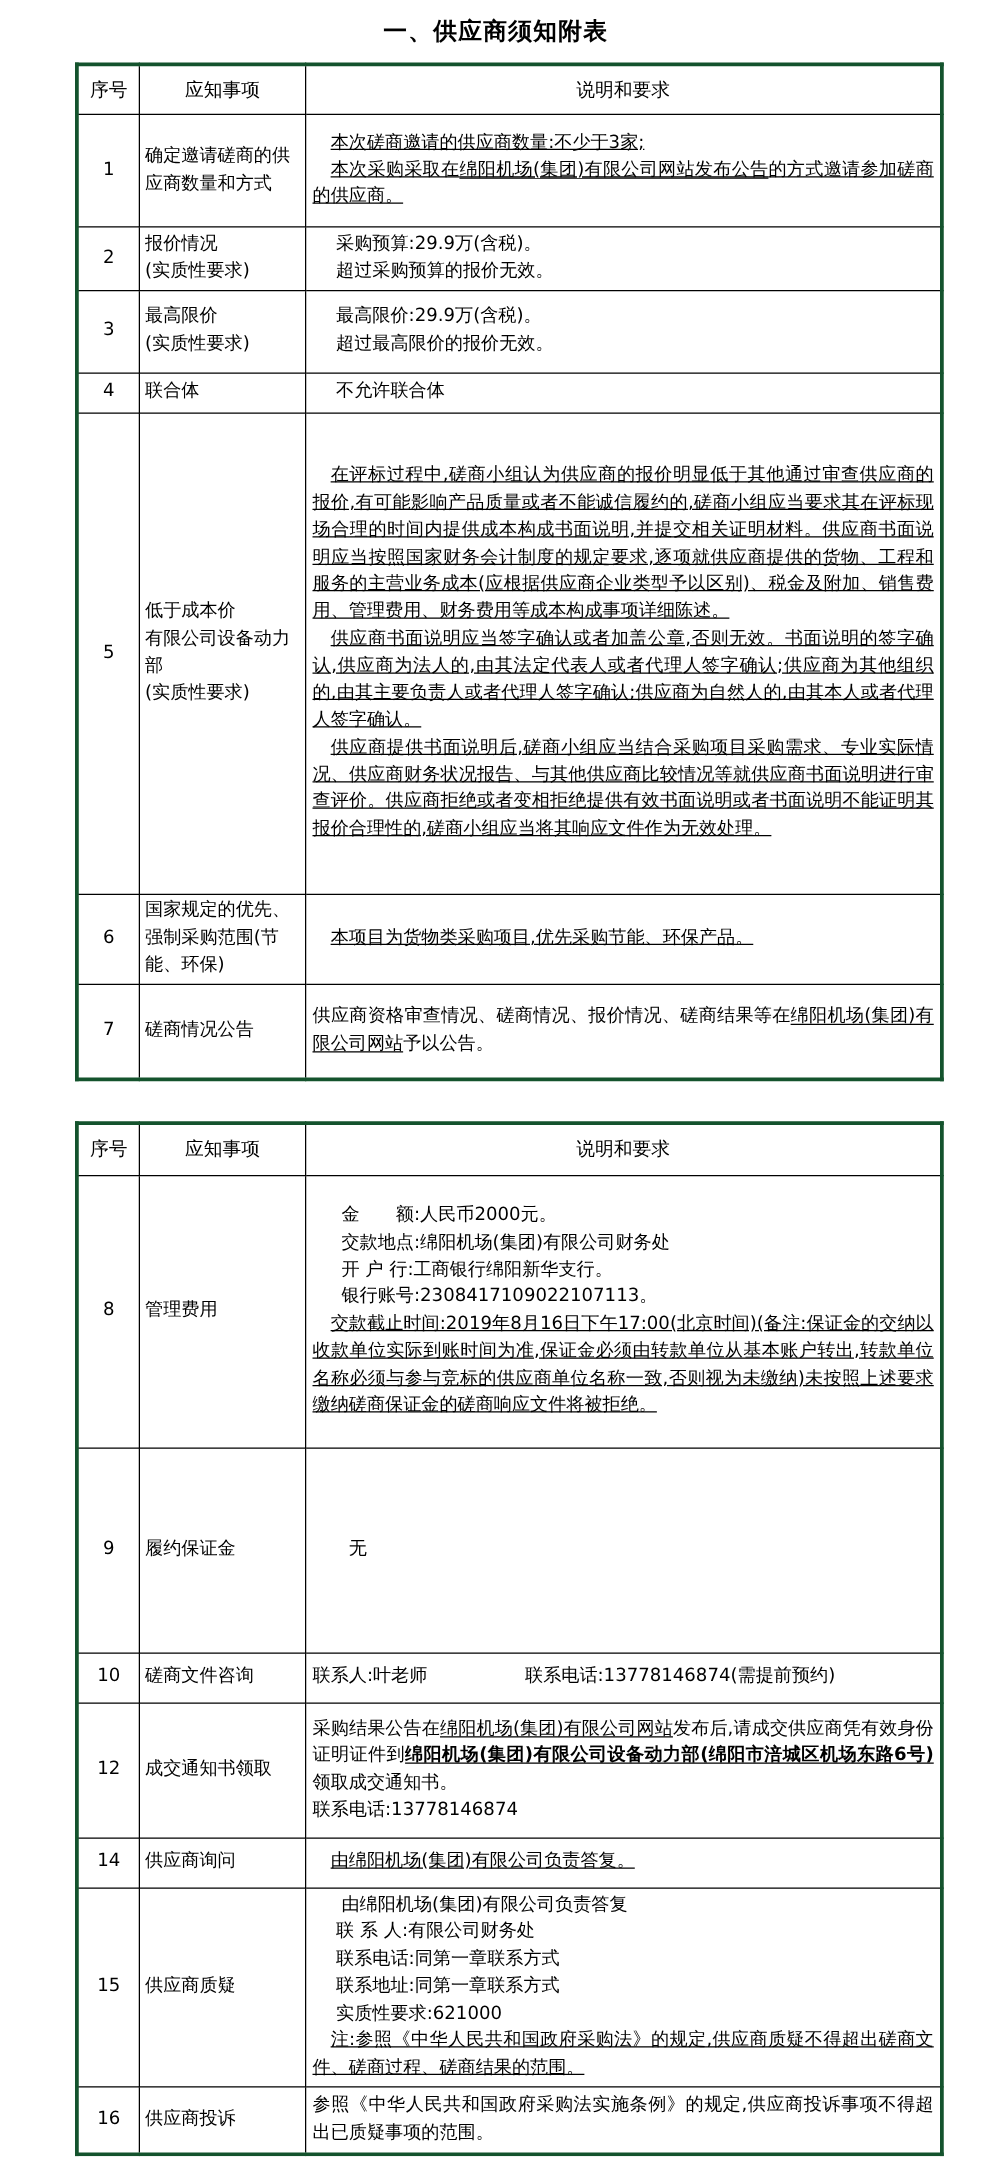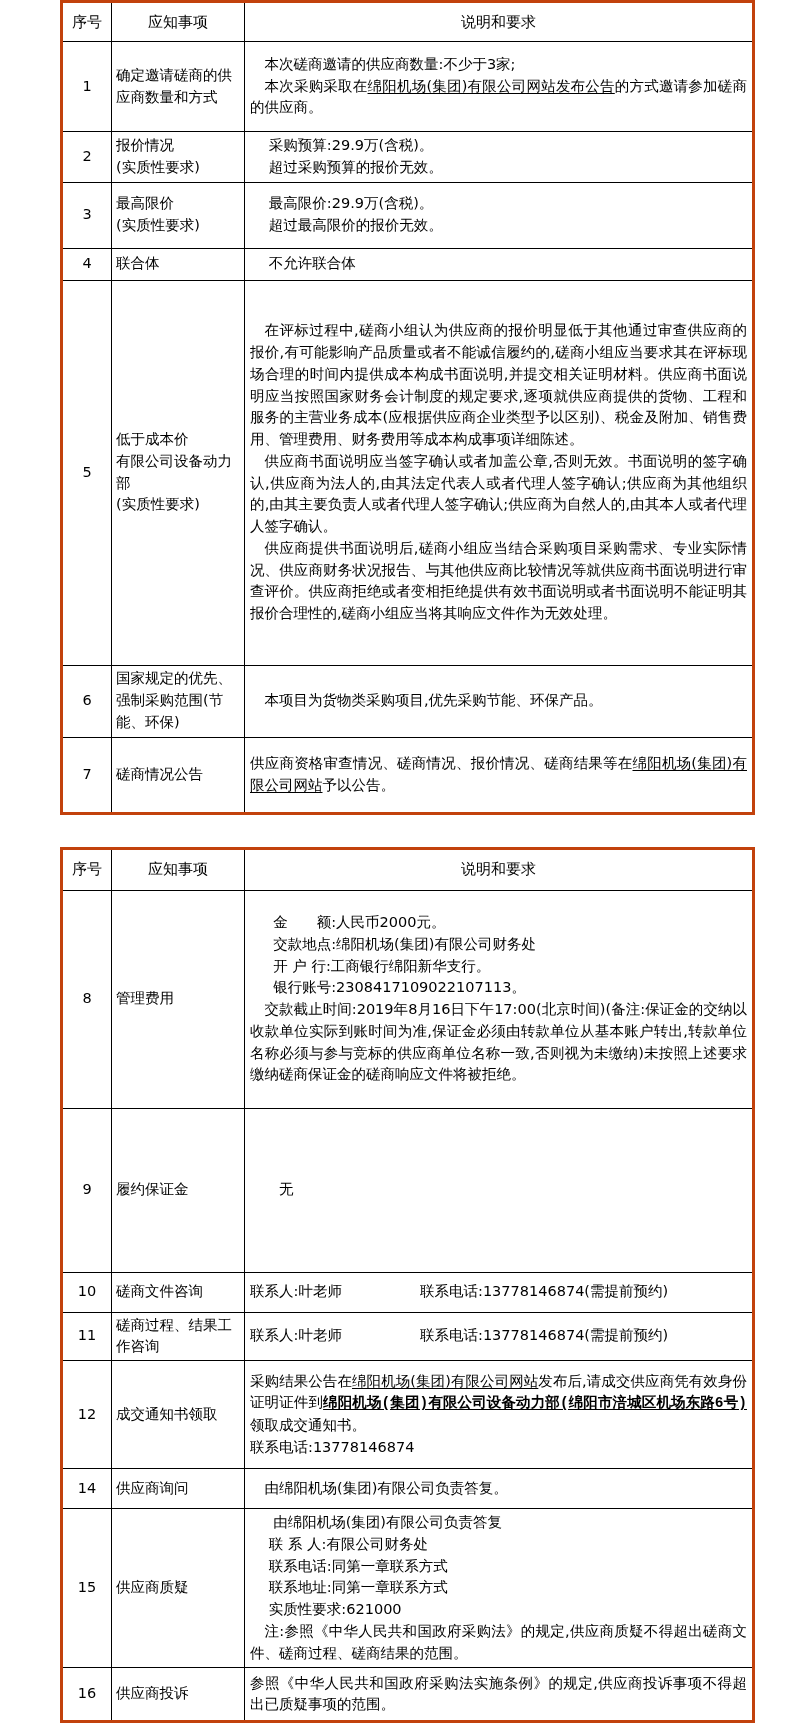--- a/index.html
+++ b/index.html
@@ -16,54 +16,55 @@
     font-weight: bold;
     font-size: 19px;
     padding: 12px 0 12px 0;
     letter-spacing: 1px;
   }
   table.notice {
     border-collapse: collapse;
     table-layout: fixed;
     width: 692px;
     margin-left: 60px;
-    border: 3px solid #c2410c;
+    border: 3px solid #14532d;
     font-size: 14.5px;
   }
   table.notice + table.notice { margin-top: 32px; }
   td {
     border: 1px solid #000;
     vertical-align: middle;
     padding: 2px 4px;
     line-height: 1.5;
     word-break: break-all;
   }
   td.hdr {
     text-align: center;
     font-weight: normal;
     font-size: 15px;
   }
   td.no { text-align: center; }
   td.item { text-align: left; }
   td.desc { text-align: left; padding: 3px 5px; }
   td.desc p { margin: 0; }
   .just { text-align: justify; }
-  .ind1 { text-indent: 1em; }
+  .ind1 { text-indent: 1em; text-decoration: underline; }
   .pl14 { padding-left: 1.3em; }
   .pl16 { padding-left: 1.6em; }
   .pl20 { padding-left: 2em; }
   .u { text-decoration: underline; text-underline-offset: 2px; }
-  .bu { font-weight: bold; text-decoration: underline; text-underline-offset: 2px; font-family: Liberation Mono, monospace; }
+  .bu { font-weight: bold; text-decoration: underline; text-underline-offset: 2px; }
   .contact-name { display: inline-block; min-width: 170px; }
 </style>
 </head>
 <body>
 
 <div class="page">
 
+  <div class="doc-title">一、供应商须知附表</div>
 
   <table class="notice">
     <colgroup>
       <col style="width:50px">
       <col style="width:133px">
       <col style="width:509px">
     </colgroup>
 
     <tbody>
         <tr style="height:40px">
@@ -180,27 +181,20 @@
     </tr>
 
     <tr style="height:40px">
       <td class="no">10</td>
       <td class="item">磋商文件咨询</td>
       <td class="desc">
         <p><span class="contact-name">联系人:叶老师</span><span>联系电话:13778146874(需提前预约)</span></p>
       </td>
     </tr>
 
-    <tr style="height:40px">
-      <td class="no">11</td>
-      <td class="item">磋商过程、结果工作咨询</td>
-      <td class="desc">
-        <p><span class="contact-name">联系人:叶老师</span><span>联系电话:13778146874(需提前预约)</span></p>
-      </td>
-    </tr>
 
     <tr style="height:108px">
       <td class="no">12</td>
       <td class="item">成交通知书领取</td>
       <td class="desc">
         <p class="just"><span>采购结果公告在</span><span class="u">绵阳机场(集团)有限公司网站</span><span>发布后,请成交供应商凭有效身份证明证件到</span><span class="bu">绵阳机场(集团)有限公司设备动力部(绵阳市涪城区机场东路6号)</span><span>领取成交通知书。</span></p>
         <p>联系电话:13778146874</p>
       </td>
     </tr>
 

